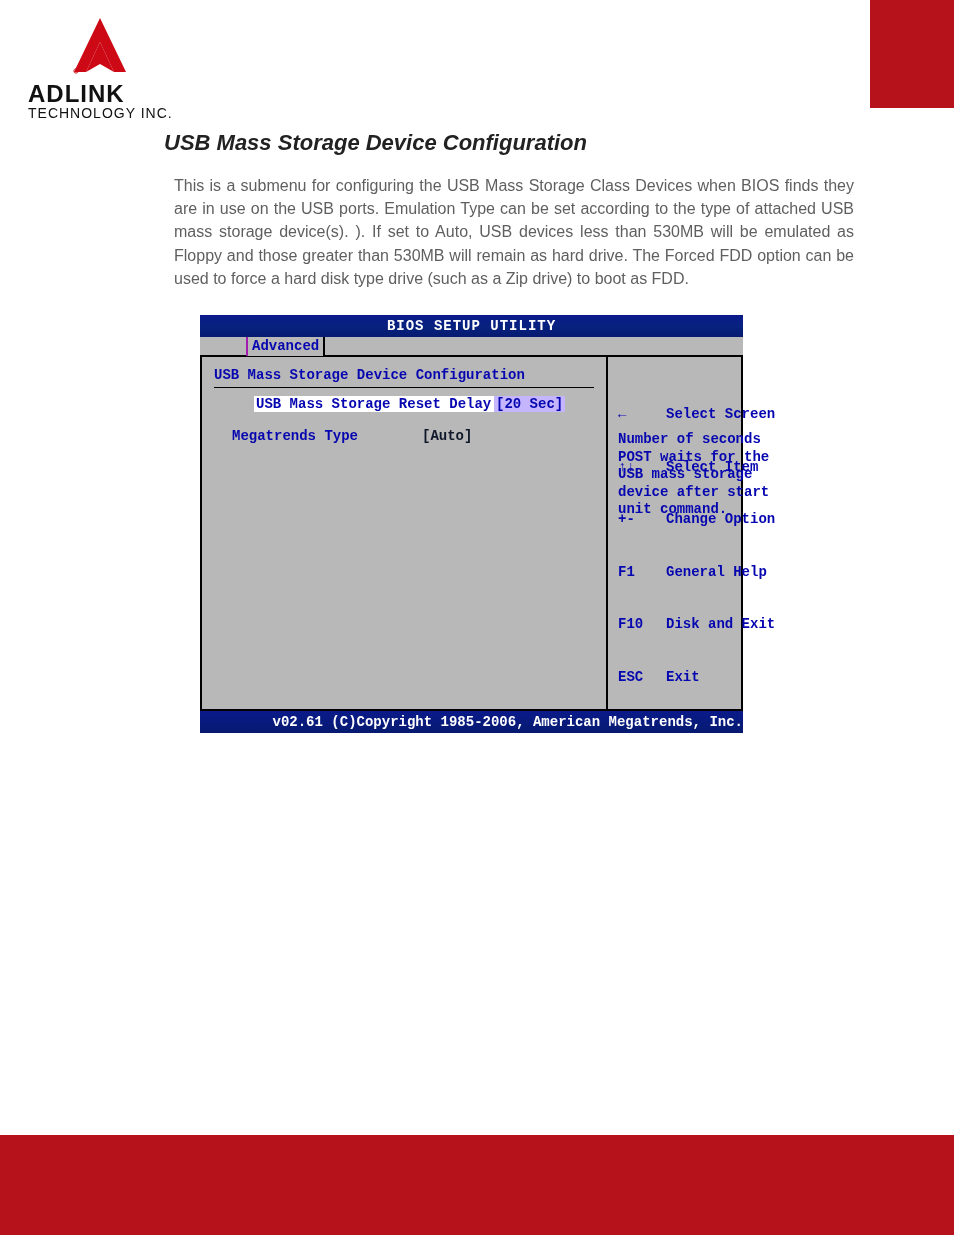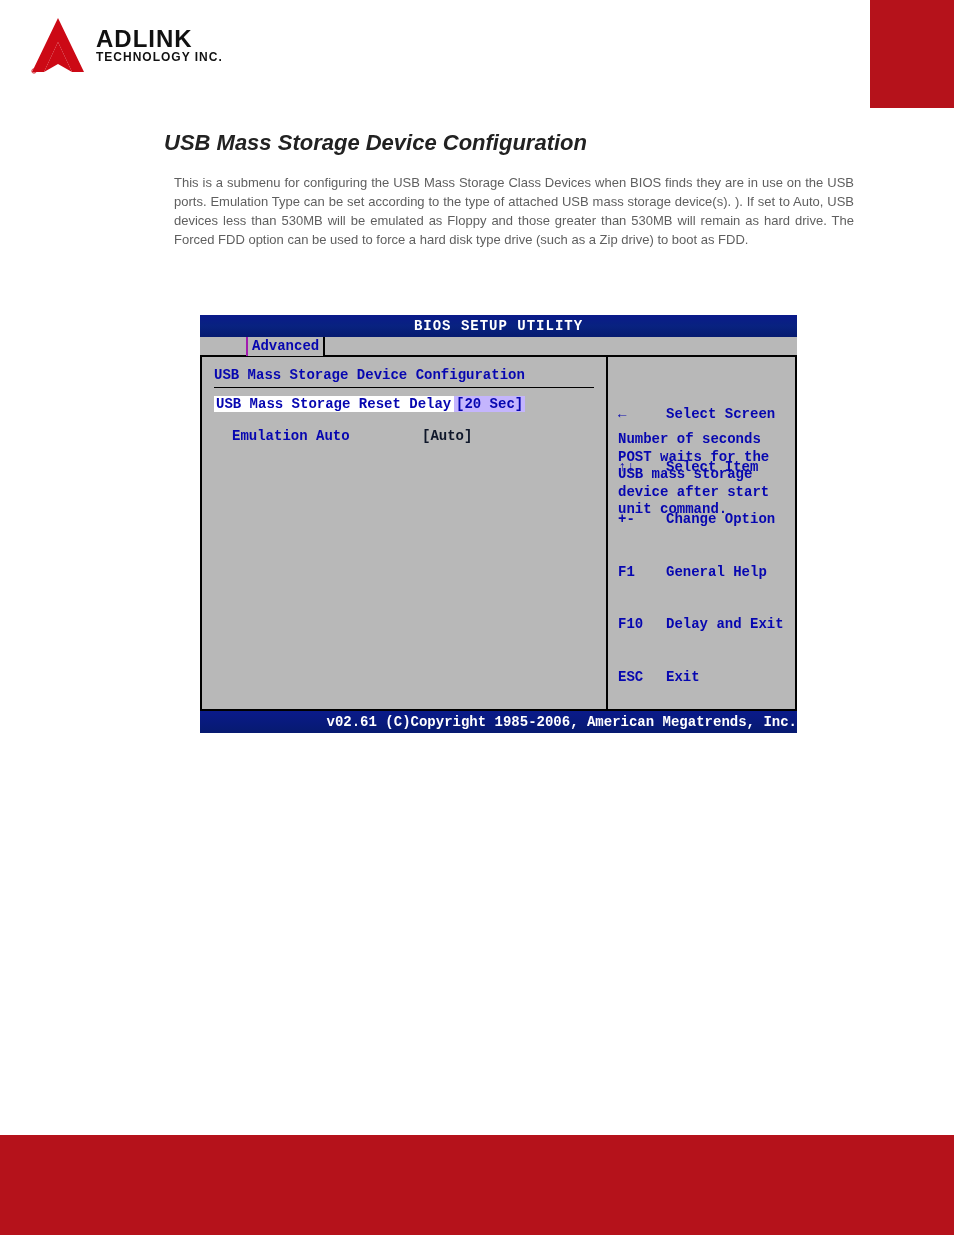--- a/index.html
+++ b/index.html
@@ -15,60 +15,61 @@
     top: 0; right: 0;
     width: 84px; height: 108px;
     background: #b5121b;
   }
   .logo {
     position: absolute;
     top: 16px; left: 28px;
     display: flex;
     align-items: center;
     gap: 8px;
+    flex-direction: column;
   }
   .logo-mark svg { display: block; }
   .logo-text { line-height: 1; }
   .logo-text .l1 {
     font-weight: 900;
     font-size: 24px;
     letter-spacing: 1px;
     color: #111;
   }
   .logo-text .l2 {
-    font-size: 12px;
+    font-size: 14px;
     letter-spacing: 1px;
     color: #111;
-    font-weight: 700;
+    font-weight: 400;
   }
   .content {
     position: absolute;
     top: 130px;
     left: 164px;
     width: 690px;
   }
   .section-title {
     font-style: italic;
     font-weight: 700;
     font-size: 22px;
     color: #222;
     margin-bottom: 18px;
   }
   .body-text {
-    font-size: 13px;
+    font-size: 16px;
     color: #5f5f5f;
     line-height: 1.45;
     text-align: justify;
     padding-left: 10px;
   }
   .bios-window {
     position: absolute;
     top: 315px;
     left: 200px;
-    width: 597px;
+    width: 543px;
     font-family: "Courier New", monospace;
     font-weight: bold;
     font-size: 14px;
   }
   .bios-titlebar {
     background: linear-gradient(#0a1a8a, #082280 50%, #061a70);
     color: #fff;
     text-align: center;
     padding: 3px 0;
     letter-spacing: 1px;
@@ -119,20 +120,21 @@
     border-top: 1.5px solid #000;
     margin-bottom: 8px;
     width: 380px;
   }
   .bios-row { display: flex; }
   .bios-row .lbl-sel {
     background: #fff;
     color: #0606b0;
     padding: 0 2px;
     width: 240px;
+    margin-left: 40px;
   }
   .bios-row .val-sel {
     background: #c4b5fd;
     color: #0606b0;
     padding: 0 2px;
   }
   .bios-row .lbl {
     color: #0606b0;
     width: 208px;
     padding-left: 18px;
@@ -203,37 +205,37 @@
   <div class="bios-body">
     <div class="bios-left">
       <div class="bios-menu-title">USB Mass Storage Device Configuration</div>
       <hr class="bios-hr">
       <div class="bios-row">
         <span class="lbl-sel">USB Mass Storage Reset Delay</span>
         <span class="val-sel">[20 Sec]</span>
       </div>
       <div class="gap"></div>
       <div class="bios-row">
-        <span class="lbl">Emulation Auto</span>
+        <span class="lbl">Megatrends Type</span>
         <span class="val">[Auto]</span>
       </div>
     </div>
     <div class="bios-right">
       <div class="bios-right-inner">
         <div class="bios-help-top">Number of seconds
 POST waits for the
 USB mass storage
 device after start
 unit command.</div>
         <div class="bios-help-keys">
           <div class="key-row"><span class="k">←</span><span>Select Screen</span></div>
           <div class="key-row"><span class="k">↑↓</span><span>Select Item</span></div>
           <div class="key-row"><span class="k">+-</span><span>Change Option</span></div>
           <div class="key-row"><span class="k">F1</span><span>General Help</span></div>
-          <div class="key-row"><span class="k">F10</span><span>Delay and Exit</span></div>
+          <div class="key-row"><span class="k">F10</span><span>Disk and Exit</span></div>
           <div class="key-row"><span class="k">ESC</span><span>Exit</span></div>
         </div>
       </div>
     </div>
   </div>
   <div class="bios-footer">v02.61 (C)Copyright 1985-2006, American Megatrends, Inc.</div>
 </div>
 
 <div class="page-footer"></div>
 

